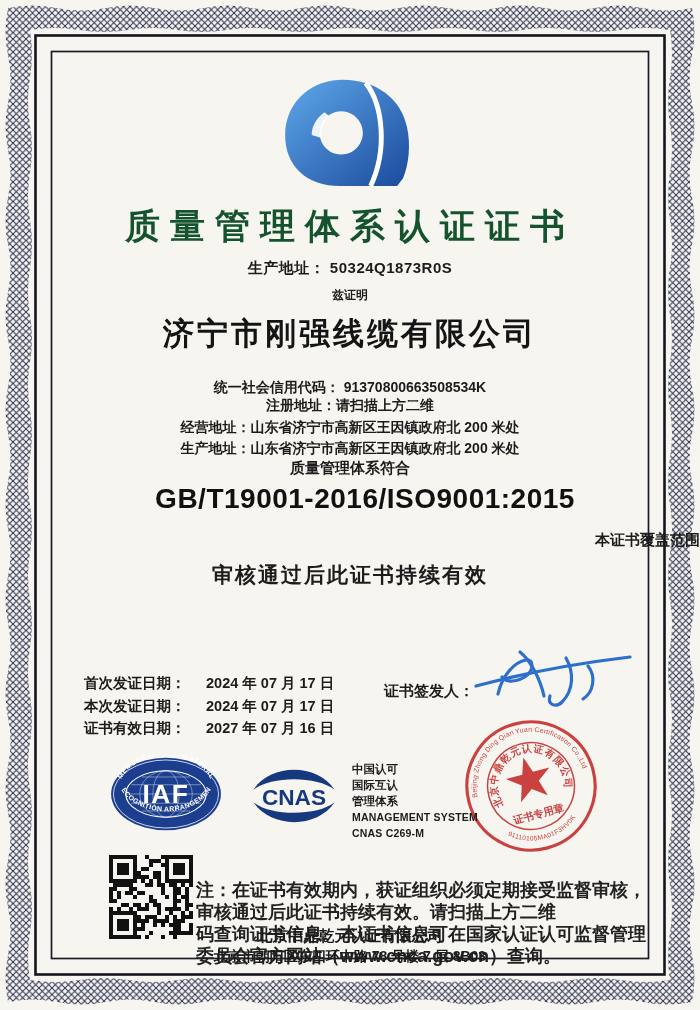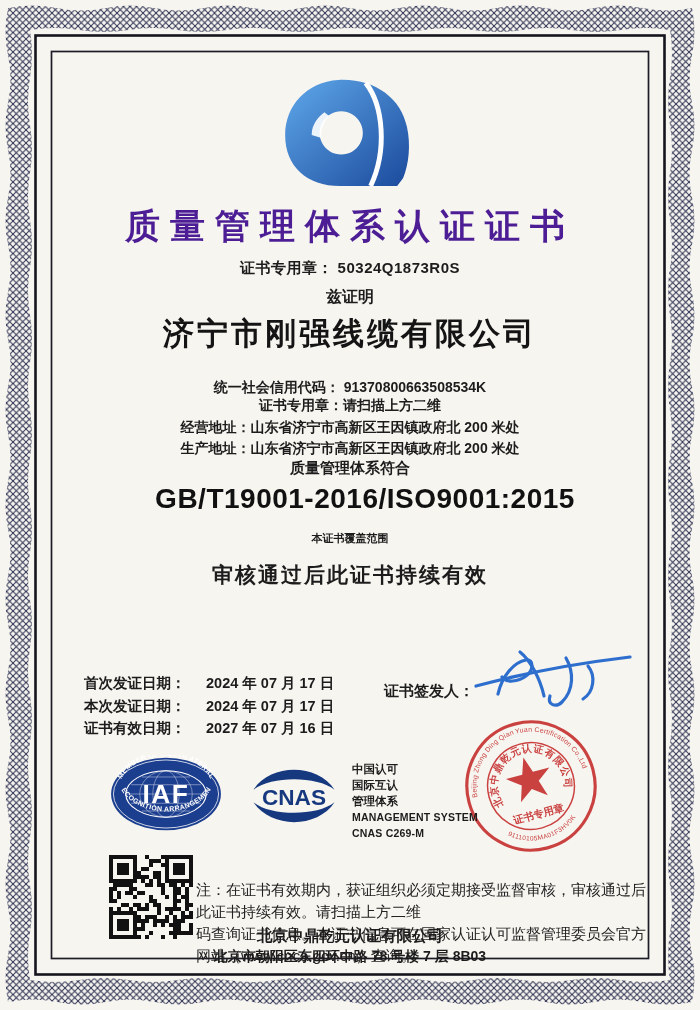--- a/index.html
+++ b/index.html
@@ -1,37 +1,37 @@
 <!DOCTYPE html>
 <html><head>
 <meta charset="utf-8">
 <style>
   html,body{margin:0;padding:0;}
   body{width:700px;height:1010px;background:#f7f5f0;position:relative;overflow:hidden;
        font-family:"Liberation Sans","DejaVu Sans",sans-serif;color:#1c1c1c;}
   #border-svg{position:absolute;left:0;top:0;pointer-events:none;}
   .abs{position:absolute;}
   .cline{width:100%;text-align:center;}
-  .title{font-size:35px;font-weight:700;letter-spacing:10px;color:#4c1d95;}
+  .title{font-size:35px;font-weight:700;letter-spacing:10px;color:#14532d;}
   .certno{font-size:15px;font-weight:600;letter-spacing:.5px;}
-  .hereby{font-size:16px;font-weight:600;}
+  .hereby{font-size:12px;font-weight:600;}
   .company{font-size:31px;font-weight:700;letter-spacing:3px;color:#141414;}
   .credit{font-size:14px;font-weight:700;}
   .addr{font-size:14px;font-weight:700;line-height:21.5px;}
   .conform{font-size:15px;font-weight:700;}
   .standard{font-size:28px;font-weight:800;letter-spacing:.5px;color:#111;padding-left:15px;}
-  .scopelabel{font-size:11px;font-weight:700;}
+  .scopelabel{font-size:15px;font-weight:700;text-align:right;}
   .scope{font-size:21px;font-weight:800;letter-spacing:2px;}
   .dates{left:84px;top:672px;font-size:14.5px;font-weight:700;line-height:22.5px;}
   .dates .row span.lab{display:inline-block;min-width:112px;}
   .dates .row span.val{margin-left:10px;}
   .signer{left:384px;top:682px;font-size:15px;font-weight:700;}
   .cnas-lines{left:352px;top:761px;font-size:11.5px;font-weight:700;line-height:16px;}
   .cnas-lines .en{font-size:10.5px;letter-spacing:.2px;}
-  .note{left:196px;top:879px;width:452px;font-size:15px;font-weight:400;line-height:22px;color:#222;}
+  .note{left:196px;top:879px;width:452px;font-size:18px;font-weight:700;line-height:22px;color:#222;}
   .fcompany{top:926px;font-size:15.5px;font-weight:700;}
   .faddress{top:948px;font-size:14px;font-weight:600;}
   .seal{mix-blend-mode:multiply;opacity:.92;}
 </style>
 </head>
 <body>
 
 <svg id="border-svg" width="700" height="1010">
   <defs>
     <pattern id="xh" width="6.5" height="6.5" patternUnits="userSpaceOnUse">
@@ -51,27 +51,27 @@
         <stop offset="1" stop-color="#1b4a9c"></stop>
     </linearGradient>
   </defs>
   <path fill="url(#lg)" fill-rule="evenodd" d="M58,4 C26,6 4,30 4,60 C4,92 26,112 60,112 L118,112 L124,104 C130,90 132,70 128,52 C122,22 94,2 58,4 Z
        M61,36 a22,22 0 1 0 0.1,0 Z"></path>
   <path d="M86,7 C104,30 108,76 91,112" stroke="#ffffff" stroke-width="5" fill="none"></path>
   <path d="M49,41 C42,48 40,56 41,63 L31,60 C31,50 37,42 44,37 Z" fill="#ffffff" opacity=".9"></path>
 </svg>
 
 <div class="abs cline title" style="top:203px;">质量管理体系认证证书</div>
-<div class="abs cline certno" style="top:259px;">证书专用章： 50324Q1873R0S</div>
+<div class="abs cline certno" style="top:259px;">生产地址： 50324Q1873R0S</div>
 <div class="abs cline hereby" style="top:287px;">兹证明</div>
 <div class="abs cline company" style="top:313px;">济宁市刚强线缆有限公司</div>
 <div class="abs cline credit" style="top:379px;">统一社会信用代码： 91370800663508534K</div>
 
 <div class="abs cline addr" style="top:395px;">
-  <div><span>证书专用章：</span><span>请扫描上方二维</span></div>
+  <div><span>注册地址：</span><span>请扫描上方二维</span></div>
   <div><span>经营地址：</span><span>山东省济宁市高新区王因镇政府北 200 米处</span></div>
   <div><span>生产地址：</span><span>山东省济宁市高新区王因镇政府北 200 米处</span></div>
 </div>
 
 <div class="abs cline conform" style="top:459px;">质量管理体系符合</div>
 <div class="abs cline standard" style="top:483px;">GB/T19001-2016/ISO9001:2015</div>
 <div class="abs cline scopelabel" style="top:531px;">本证书覆盖范围</div>
 <div class="abs cline scope" style="top:561px;">审核通过后此证书持续有效</div>
 
 <div class="abs dates">

